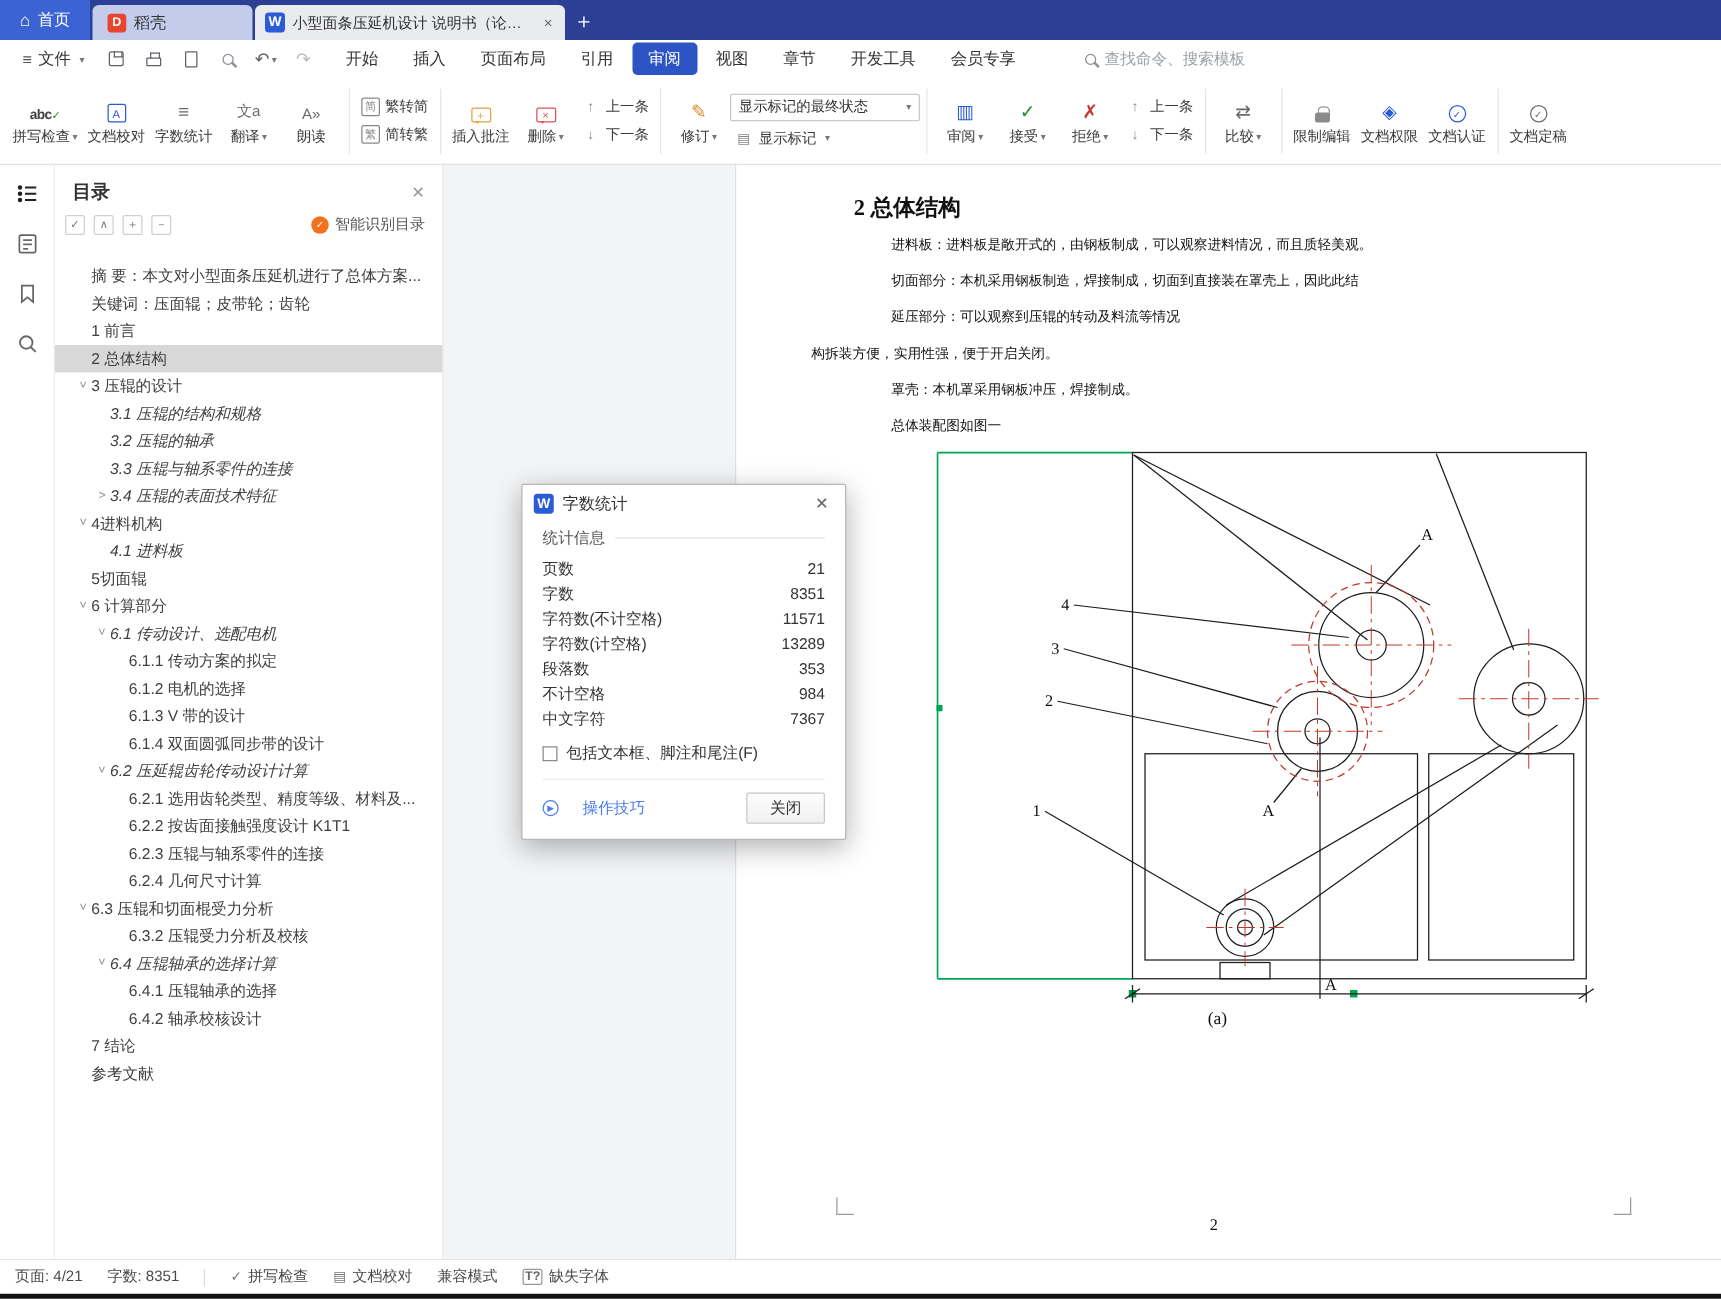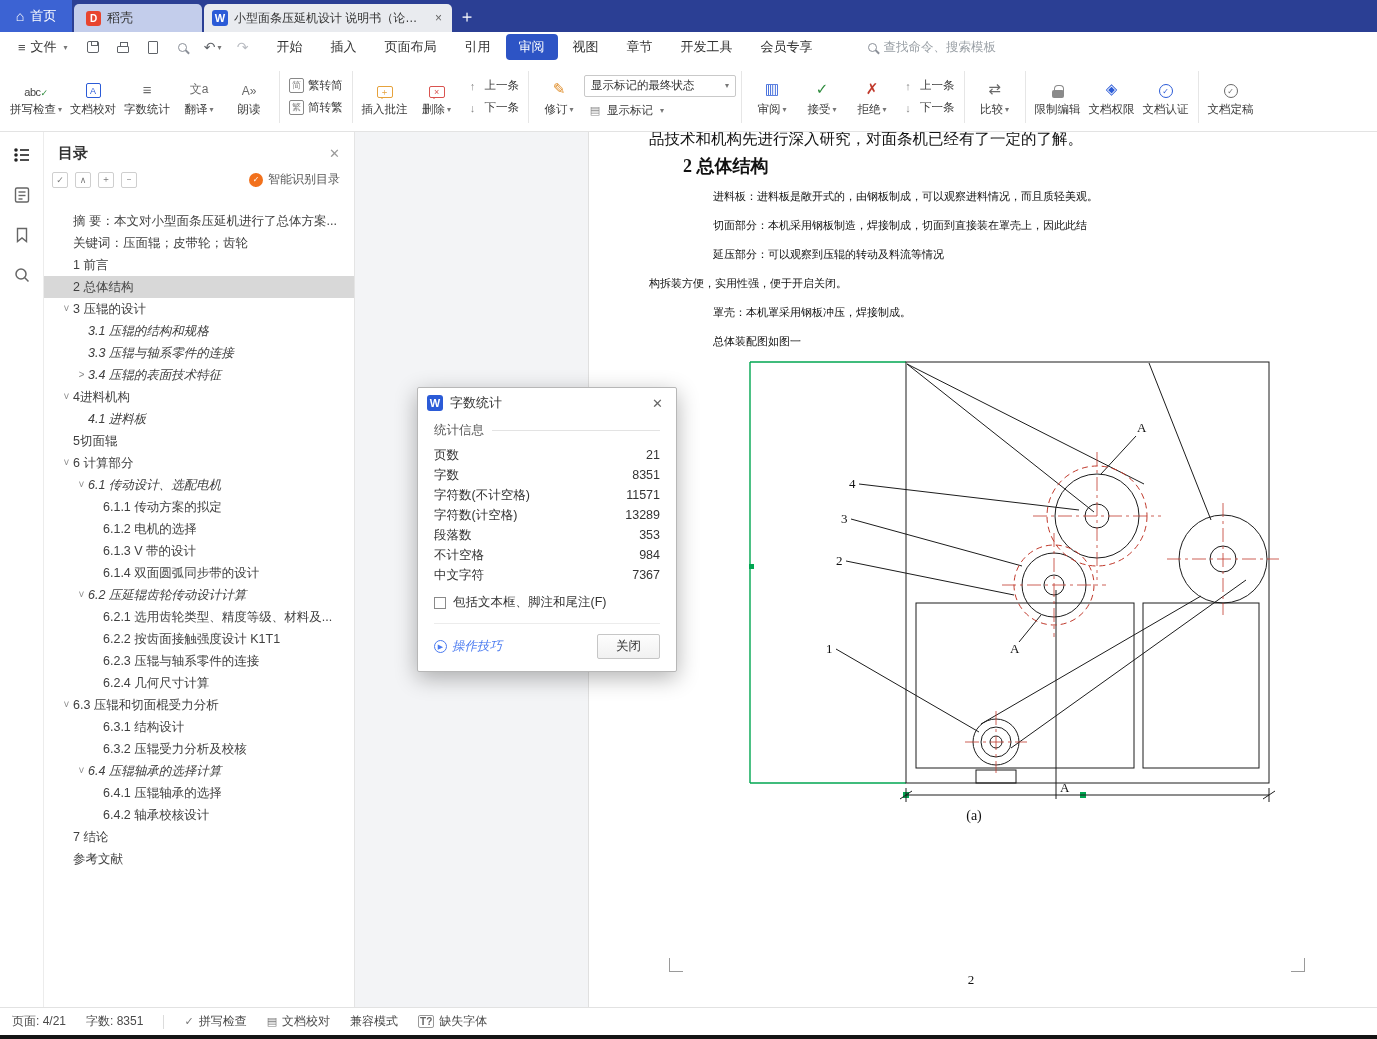--- a/index.html
+++ b/index.html
@@ -38,21 +38,21 @@
   .mtab { font-size:13px; color:#333; padding:4px 13px; border-radius:4px; white-space:nowrap; }
   .mtab.active { background:#2d54c5; color:#fff; }
   .menu-search { display:flex; align-items:center; gap:7px; margin-left:42px; color:#9aa0a6; font-size:12.5px; }
 
   
   .ribbon { height:70px; background:#fff; border-bottom:1px solid #e3e3e3; display:flex; align-items:center; padding:0 6px; overflow:hidden; }
   .rbtn { min-width:50px; height:62px; display:flex; flex-direction:column; align-items:center; justify-content:center; gap:4px; padding:0 4px; color:#3a3a3a; }
   .rbtn .lbl { font-size:11.5px; white-space:nowrap; display:flex; align-items:center; }
   .ic { height:22px; display:flex; align-items:flex-end; justify-content:center; font-size:15px; color:#555; }
   .g-green { color:#2e8b3d; } .g-red { color:#c0392b; } .g-blue { color:#2b5bd7; } .g-orange { color:#e08f2d; } .g-gray { color:#6a6a6a; }
-  .abc { font-size:11px; letter-spacing:-0.5px; color:#444; font-weight:normal;margin-top:20px; }
+  .abc { font-size:11px; letter-spacing:-0.5px; color:#444; font-weight:bold;margin-top:20px; }
   .abc i { font-style:normal; font-size:9px; color:#2e8b3d; }
   .boxchar { width:15px; height:15px; border:1px solid currentColor; border-radius:2px; font-size:9px; display:inline-flex; align-items:center; justify-content:center; }
   .bubble { width:16px; height:12px; border:1.5px solid #e6a23c; border-radius:2px; position:relative; display:inline-flex; align-items:center; justify-content:center; font-size:9px; color:#e6a23c; }
   .bubble.red { border-color:#d9534f; color:#d9534f; }
   .bubble::after { content:""; position:absolute; left:2px; bottom:-4px; width:0; height:0; border:2px solid transparent; border-top-color:inherit; }
   .lock { position:relative; width:12px; height:8px; background:#8a8a8a; border-radius:2px; margin-top:6px; }
   .lock::before { content:""; position:absolute; top:-5px; left:2px; width:8px; height:6px; border:1.5px solid #8a8a8a; border-bottom:none; border-radius:4px 4px 0 0; }
   .circ { width:14px; height:14px; border:1.5px solid #2b5bd7; border-radius:50%; display:inline-flex; align-items:center; justify-content:center; font-size:8px; color:#2b5bd7; }
   .circ.gray { border-color:#6a6a6a; color:#6a6a6a; }
   .rcol { display:flex; flex-direction:column; justify-content:center; gap:5px; height:62px; }
@@ -101,21 +101,21 @@
   .dlg-title { height:30px; display:flex; align-items:center; gap:7px; padding:0 9px; }
   .dlg-title .t { font-size:13px; color:#333; }
   .dlg-close { margin-left:auto; color:#666; font-size:13px; padding:2px 4px; }
   .dlg-body { padding:4px 16px 12px 16px; }
   .dlg-sec { display:flex; align-items:center; gap:8px; font-size:12.5px; color:#555; margin-bottom:6px; }
   .dlg-sec .rule { flex:1; height:1px; background:#e3e3e3; }
   .stat-row { display:flex; justify-content:space-between; font-size:12.5px; color:#333; height:20px; line-height:20px; }
   .cbrow { display:flex; align-items:center; gap:7px; margin-top:9px; font-size:12.5px; color:#333; }
   .cb { width:12px; height:12px; border:1px solid #8a8a8a; background:#fff; flex:none; }
   .dlg-foot { display:flex; align-items:center; margin-top:12px; border-top:1px solid #ececec; padding-top:10px; }
-  .tips { display:flex; align-items:center; gap:5px; color:#4a7af0; font-size:12.5px;font-style:italic; }
+  .tips { display:flex; align-items:center; gap:19px; color:#4a7af0; font-size:12.5px; }
   .tipsic { width:13px; height:13px; border:1.3px solid #4a7af0; border-radius:50%; display:inline-flex; align-items:center; justify-content:center; font-size:7px; color:#4a7af0; }
   .btn-close { margin-left:auto; padding:3px 18px; border:1px solid #c6c6c6; background:linear-gradient(#fdfdfd,#f1f1f1); font-size:12.5px; color:#333; border-radius:2px; }
 
   
   .statusbar { height:28px; background:#fff; border-top:1px solid #e2e2e2; display:flex; align-items:center; padding:0 12px; gap:20px; font-size:12px; color:#4a4a4a; }
   .sbdiv { width:1px; height:14px; background:#dcdcdc; }
   .sbitem { display:flex; align-items:center; gap:5px; }
   .sbic { font-size:11px; color:#777; }
   .tq { font-size:10px; font-weight:bold; color:#666; border:1px solid #999; padding:0 1px; border-radius:2px; line-height:11px; }
   .blackedge { height:4px; background:#141414; }
@@ -428,20 +428,24 @@
           <div class="toc-item lvl1">
             <span class="chev">˅</span>
             <span class="tlabel">3 压辊的设计</span>
           </div>
           <div class="toc-item lvl2">
             <span class="chev"></span>
             <span class="tlabel">3.1 压辊的结构和规格</span>
           </div>
           <div class="toc-item lvl2">
             <span class="chev"></span>
+            <span class="tlabel">3.2 压辊的轴承</span>
+          </div>
+          <div class="toc-item lvl2">
+            <span class="chev"></span>
             <span class="tlabel">3.3 压辊与轴系零件的连接</span>
           </div>
           <div class="toc-item lvl2">
             <span class="chev">˃</span>
             <span class="tlabel">3.4 压辊的表面技术特征</span>
           </div>
           <div class="toc-item lvl1">
             <span class="chev">˅</span>
             <span class="tlabel">4进料机构</span>
           </div>
@@ -496,24 +500,20 @@
           <div class="toc-item lvl3">
             <span class="chev"></span>
             <span class="tlabel">6.2.4 几何尺寸计算</span>
           </div>
           <div class="toc-item lvl1">
             <span class="chev">˅</span>
             <span class="tlabel">6.3 压辊和切面棍受力分析</span>
           </div>
           <div class="toc-item lvl3">
             <span class="chev"></span>
-            <span class="tlabel">6.3.1 结构设计</span>
-          </div>
-          <div class="toc-item lvl3">
-            <span class="chev"></span>
             <span class="tlabel">6.3.2 压辊受力分析及校核</span>
           </div>
           <div class="toc-item lvl2">
             <span class="chev">˅</span>
             <span class="tlabel">6.4 压辊轴承的选择计算</span>
           </div>
           <div class="toc-item lvl3">
             <span class="chev"></span>
             <span class="tlabel">6.4.1 压辊轴承的选择</span>
           </div>
@@ -527,21 +527,20 @@
           </div>
           <div class="toc-item lvl1">
             <span class="chev"></span>
             <span class="tlabel">参考文献</span>
           </div>
         </div>
     </div>
 
     <div class="docarea">
       <div class="page">
-        <div class="ptop">品技术和机构先进行深入研究，对面条机已经有了一定的了解。</div>
         <div class="dhead">2 总体结构</div>
         <div id="para-block">
             <div class="dline ind">进料板：进料板是敞开式的，由钢板制成，可以观察进料情况，而且质轻美观。</div>
             <div class="dline ind">切面部分：本机采用钢板制造，焊接制成，切面到直接装在罩壳上，因此此结</div>
             <div class="dline ind">延压部分：可以观察到压辊的转动及料流等情况</div>
             <div class="dline">构拆装方便，实用性强，便于开启关闭。</div>
             <div class="dline ind">罩壳：本机罩采用钢板冲压，焊接制成。</div>
             <div class="dline ind">总体装配图如图一</div>
           </div>
 

